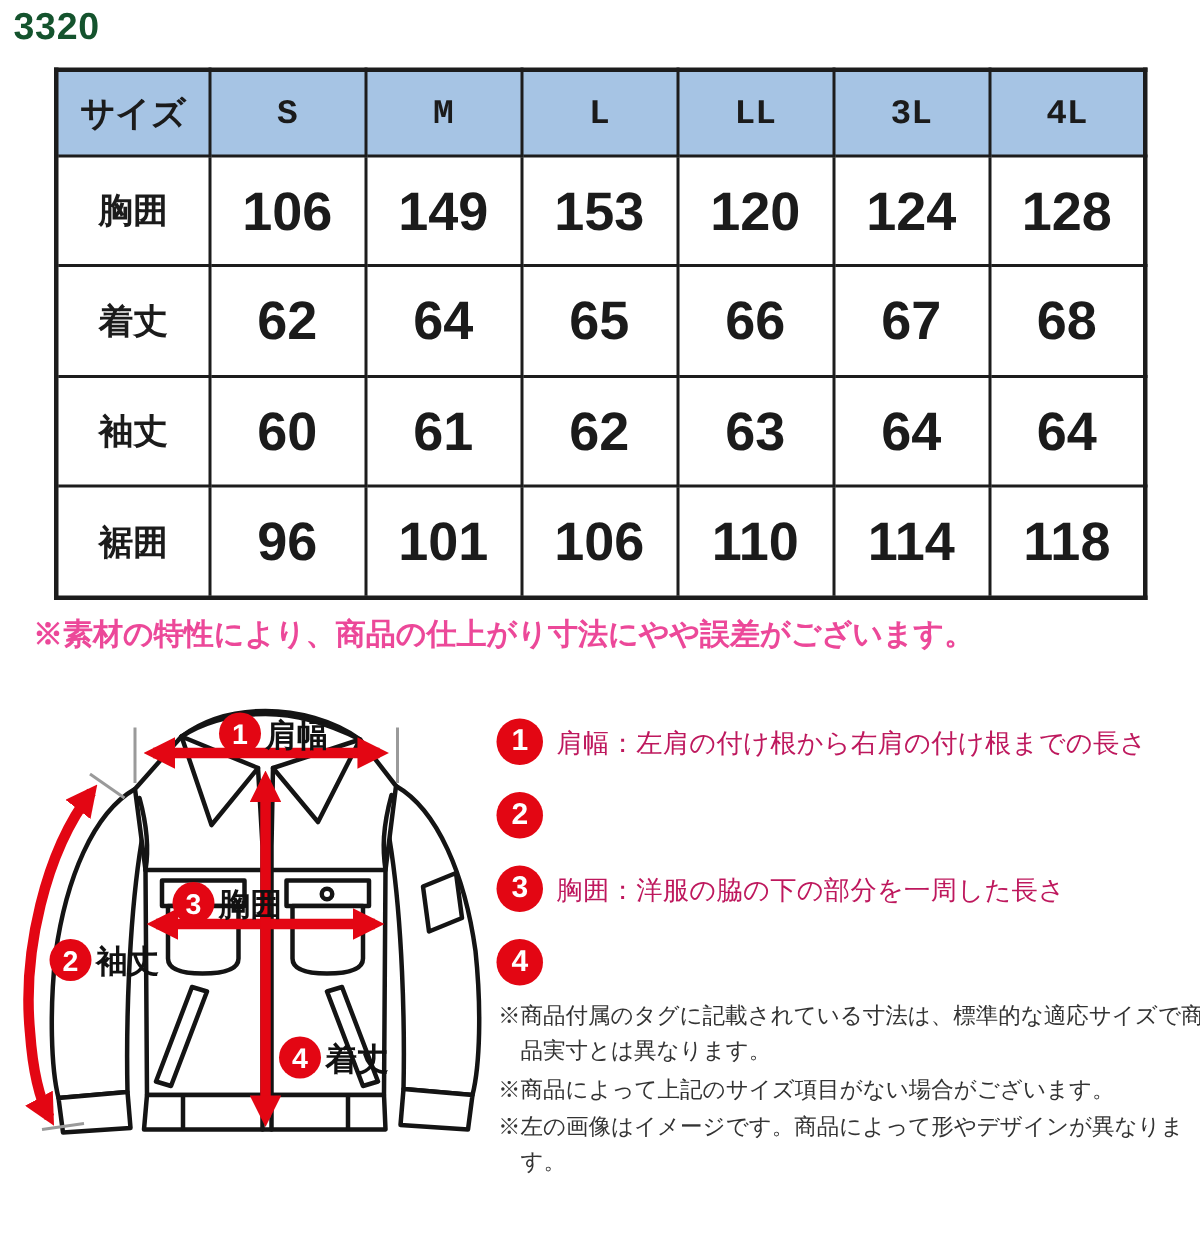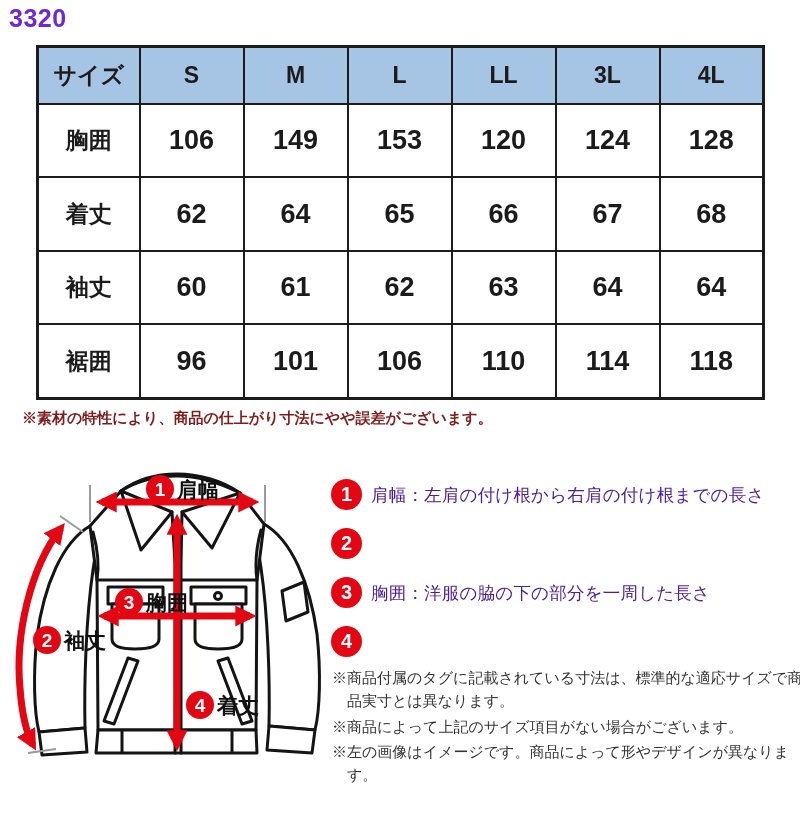--- a/index.html
+++ b/index.html
@@ -2,53 +2,53 @@
 <html><head>
 <meta charset="utf-8">
 <style>
   html,body{margin:0;padding:0;background:#fff;}
   #page{
     position:relative;width:800px;height:834px;background:#fff;overflow:hidden;
     font-family:"Liberation Sans",sans-serif;color:#1b1b1b;
   }
   .product-code{
     position:absolute;left:9px;top:4px;font-size:25px;font-weight:bold;
-    letter-spacing:0.5px;color:#6d28d9;
+    letter-spacing:0.5px;color:#14532d;
   }
   
   table.size-table{
     position:absolute;left:36px;top:45px;width:729px;height:355px;
     border-collapse:collapse;table-layout:fixed;border:3px solid #1c1c1c;
   }
   .size-table th,.size-table td{
     border:2px solid #1c1c1c;text-align:center;vertical-align:middle;
     padding:0;
   }
   .size-table thead th{
-    background:#a6c4e4;font-size:23px;font-weight:bold;height:55px;color:#1b1b1b;
+    background:#a6c4e4;font-size:23px;font-weight:bold;height:55px;color:#1b1b1b;font-family:Liberation Mono, monospace;
   }
   .size-table tbody th{
     background:#fff;font-size:23px;font-weight:bold;color:#1b1b1b;
   }
   .size-table tbody td{
-    font-size:27px;font-weight:bold;color:#1b1b1b;
+    font-size:36px;font-weight:bold;color:#1b1b1b;
   }
   .table-note{
-    position:absolute;left:22px;top:409px;font-size:15px;font-weight:bold;
-    color:#7f1d1d;white-space:nowrap;
+    position:absolute;left:22px;top:409px;font-size:20px;font-weight:bold;
+    color:#ec4899;white-space:nowrap;
   }
   
   .legend{position:absolute;left:331px;top:479px;display:flex;flex-direction:column;gap:18px;}
   .legend-item{display:flex;align-items:center;gap:9px;height:31px;}
   .num-badge{
     width:31px;height:31px;border-radius:50%;background:#e30613;color:#fff;
     font-size:20px;font-weight:bold;display:flex;align-items:center;
     justify-content:center;flex:0 0 31px;
   }
-  .legend-text{font-size:17.5px;color:#4c1d95;white-space:nowrap;letter-spacing:0.2px;}
+  .legend-text{font-size:17.5px;color:#be185d;white-space:nowrap;letter-spacing:0.2px;}
   
   .notes{position:absolute;left:332px;top:666px;width:472px;font-size:15px;
     color:#333;line-height:1.55;}
   .note{padding-left:1em;text-indent:-1em;margin:0 0 2px 0;}
   
   svg.diagram{position:absolute;left:0;top:460px;width:335px;height:300px;}
   svg text{font-family:"Liberation Sans",sans-serif;}
 </style>
 </head>
 <body>

